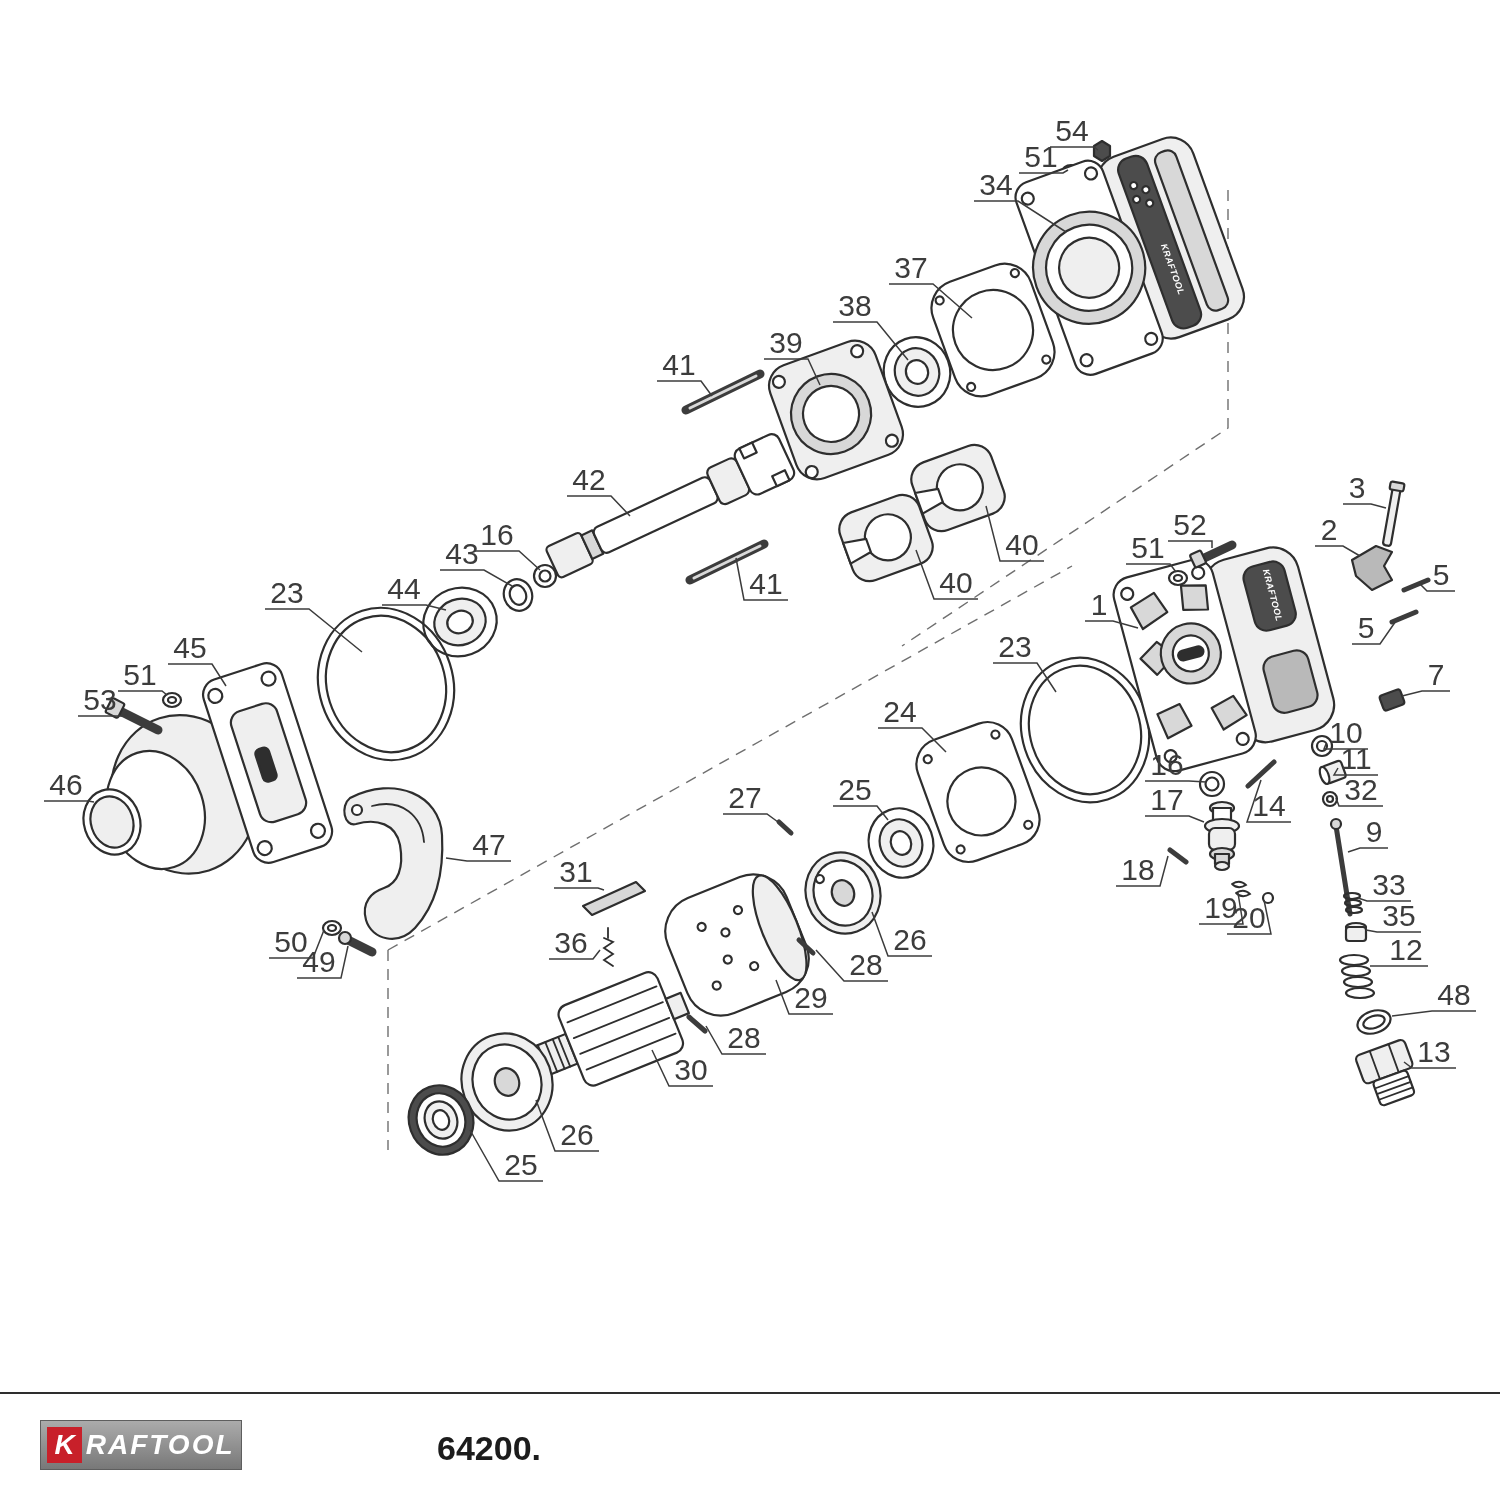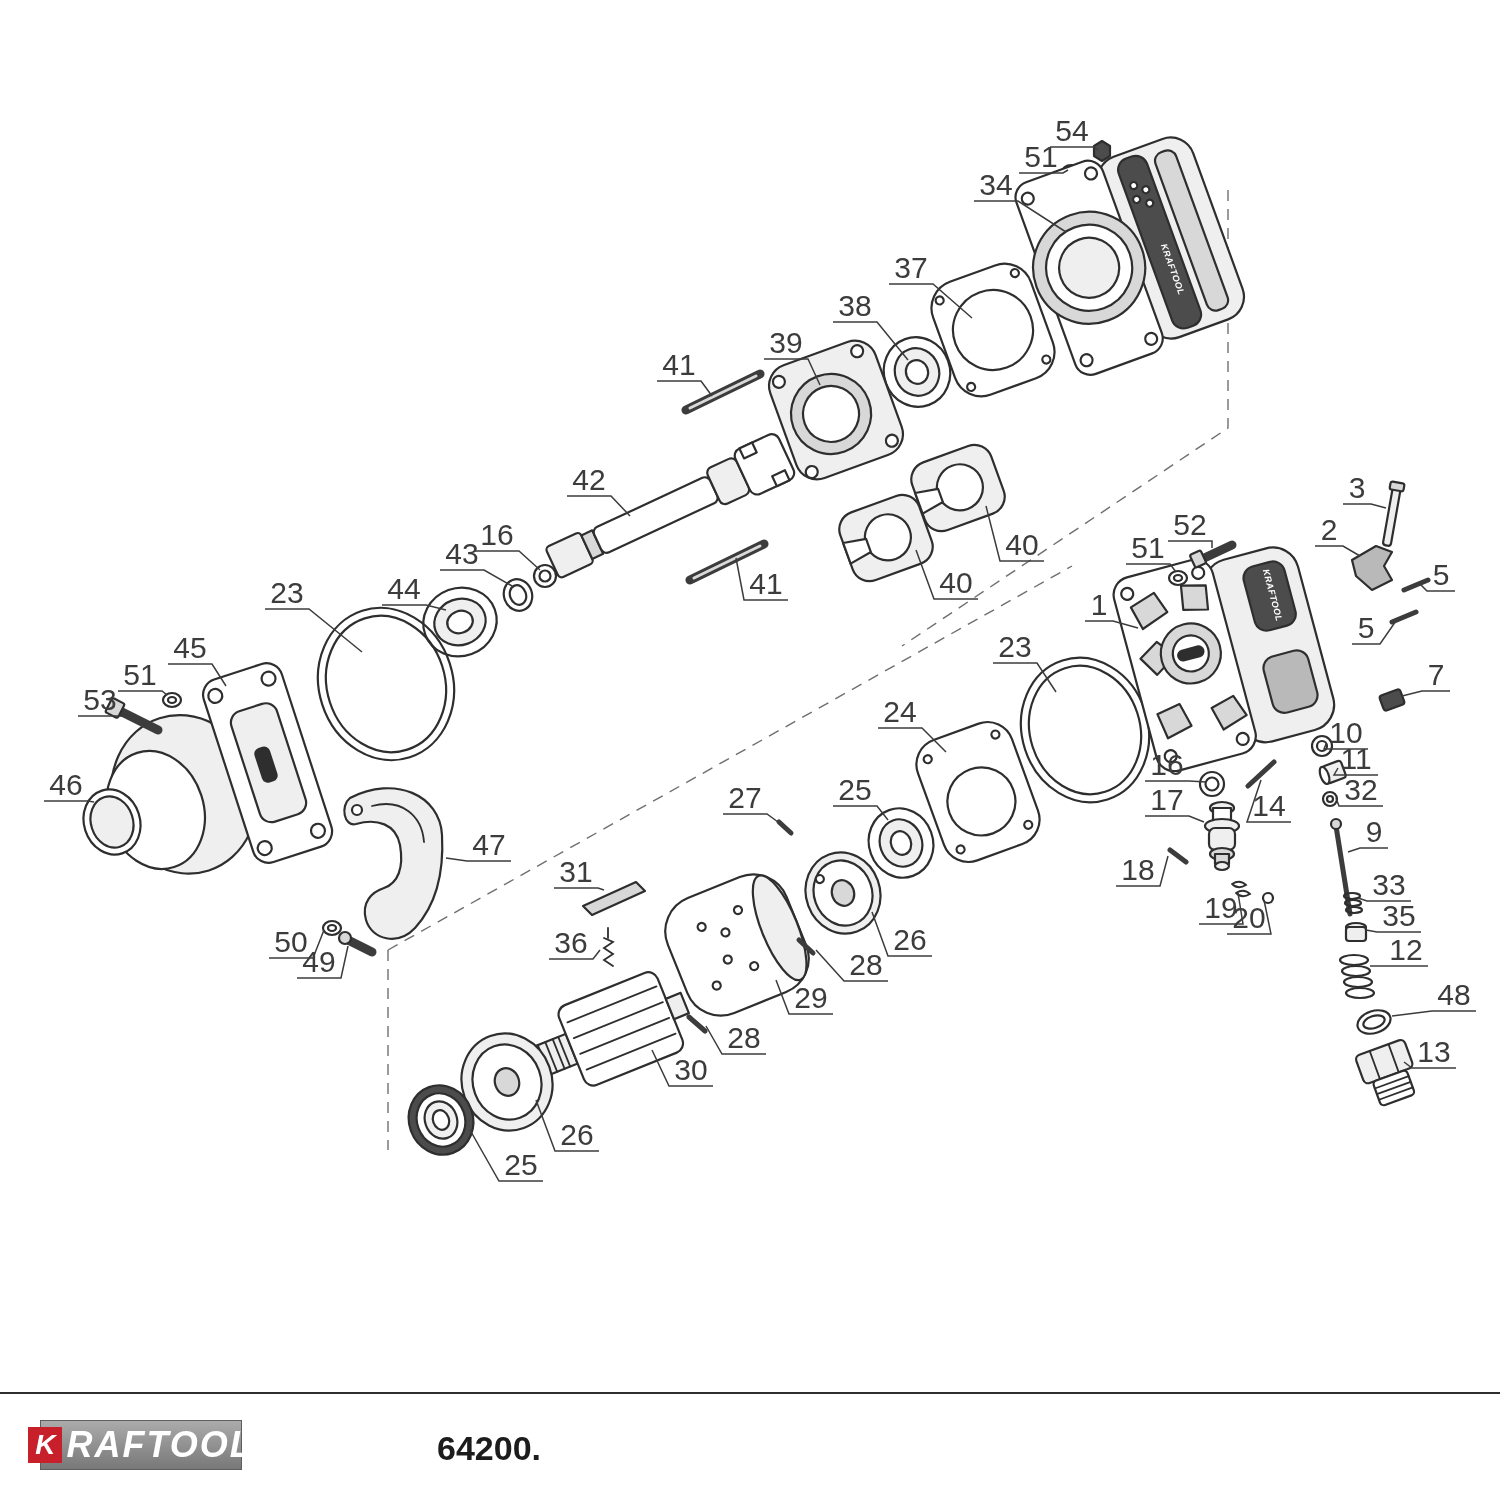--- a/index.html
+++ b/index.html
@@ -21,21 +21,21 @@
   .pin-s{stroke:#3c3c3c;stroke-width:5;stroke-linecap:round}
   .dash{stroke:#6f6f6f;stroke-width:1.4;fill:none;stroke-dasharray:11 8}
   .leader{stroke:#3c3c3c;stroke-width:1.5;fill:none}
   .callout-label{font-family:"Liberation Sans",sans-serif;font-size:30px;fill:#3c3c3c;text-anchor:middle}
   .mini-brand{font-family:"Liberation Sans",sans-serif;font-size:9px;font-weight:bold;font-style:italic;fill:#ffffff;letter-spacing:.5px;text-anchor:middle}
 
   
   .footer{position:absolute;left:0;top:1392px;width:1500px;height:108px;border-top:2px solid #2e2e2e;background:#fff}
   .logo{position:absolute;left:40px;top:26px;width:202px;height:50px;background:linear-gradient(#ababab,#787878);border:1px solid #5e5e5e;box-sizing:border-box;display:flex;align-items:center;justify-content:center}
   .logo-k{display:inline-block;background:#c8202a;color:#fff;font-weight:bold;font-style:italic;font-size:28px;line-height:34px;padding:1px 7px;margin-right:4px}
-  .logo-text{color:#fff;font-weight:bold;font-style:italic;font-size:36px;letter-spacing:2px}
+  .logo-text{color:#fff;font-weight:bold;font-style:italic;font-size:28px;letter-spacing:2px}
   .caption{position:absolute;left:437px;top:0;height:108px;display:flex;align-items:center;font-size:34px;color:#1c1c1c;white-space:nowrap}
   .code{font-weight:bold;margin-right:23px}
 </style>
 </head>
 <body>
 
 <div class="page">
 
   <svg id="diagram" viewBox="0 0 1500 1500" xmlns="http://www.w3.org/2000/svg">
 

